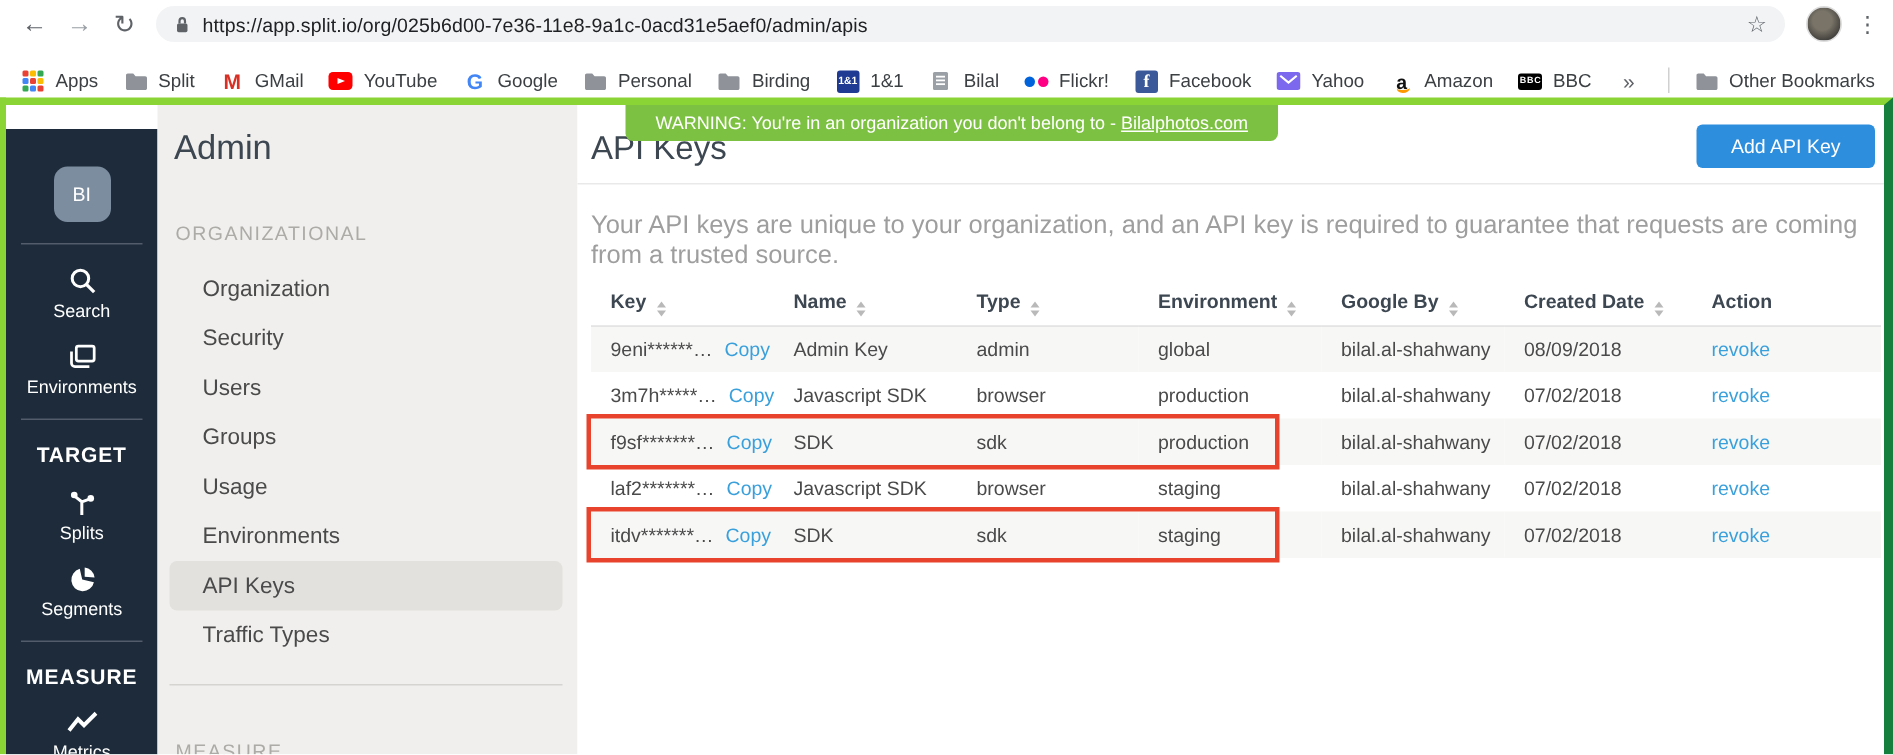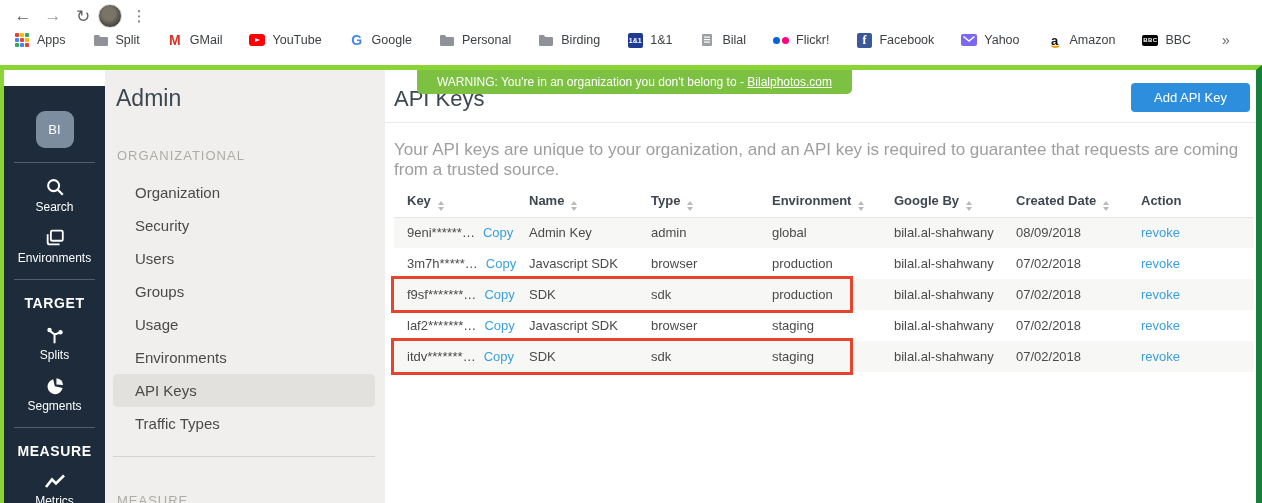--- a/index.html
+++ b/index.html
@@ -16,21 +16,21 @@
              border-radius:13px; display:flex; align-items:center; padding:0 12px; }
   .lock { display:inline-flex; margin-right:8px; }
   .url-text { font-size:13px; color:#202124; letter-spacing:.1px; white-space:nowrap; overflow:hidden; }
   .star { margin-left:auto; font-size:15px; color:#5f6368; cursor:pointer; }
   .chrome-avatar { width:24px; height:24px; border-radius:50%;
                    background:radial-gradient(circle at 45% 40%, #7a7468 0 35%, #2b2b2b 90%);
                    border:1px solid #ddd; }
   .dots { width:34px; text-align:center; font-size:15px; color:#5f6368; cursor:pointer; }
 
   .bookmarks-bar { position:absolute; top:32px; left:0; right:0; height:33px; background:#fff;
-                   display:flex; align-items:flex-end; padding:0 12px 17px 14px; gap:27px; }
+                   display:flex; align-items:flex-end; padding:0 12px 3px 14px; gap:17px; }
   .bm { display:inline-flex; align-items:center; gap:7px; font-size:12.5px; color:#3c4043;
         white-space:nowrap; cursor:pointer; }
   .bm-ic { display:inline-flex; align-items:center; justify-content:center; width:16px; height:16px; }
   .apps-grid { display:grid; grid-template-columns:repeat(3,4px); grid-template-rows:repeat(3,4px); gap:1px; }
   .apps-grid i { border-radius:1px; }
   .ic-letter { font-weight:bold; font-size:14px; line-height:16px; }
   .yt { width:16px; height:12px; background:#f00; border-radius:3px; position:relative; }
   .yt:before { content:""; position:absolute; left:6px; top:3.5px; border-left:5px solid #fff;
                border-top:2.7px solid transparent; border-bottom:2.7px solid transparent; }
   .sq { display:inline-flex; align-items:center; justify-content:center; border-radius:2px;
@@ -110,20 +110,30 @@
 </style>
 </head>
 <body>
 
 <div class="screen">
 
   <div class="chrome-top">
     <span class="nav-btn">←</span>
     <span class="nav-btn fwd">→</span>
     <span class="nav-btn">↻</span>
+    <div class="url-bar">
+      <span class="lock">
+        <svg width="11" height="13" viewBox="0 0 12 14">
+            <path d="M4 6 V4.2 a2 2 0 0 1 4 0 V6" fill="none" stroke="#5f6368" stroke-width="1.6"></path>
+            <rect x="2.2" y="6" width="7.6" height="6.4" rx="1.2" fill="#5f6368"></rect>
+          </svg>
+      </span>
+      <span class="url-text">https://app.split.io/org/025b6d00-7e36-11e8-9a1c-0acd31e5aef0/admin/apis</span>
+      <span class="star">☆</span>
+    </div>
     <span class="chrome-avatar"></span>
     <span class="dots">⋮</span>
   </div>
 
   <div class="bookmarks-bar">
     <span class="bm">
       <span class="bm-ic">
           <span class="apps-grid">
             <i style="background:#e94235"></i>
             <i style="background:#fbbc04"></i>

